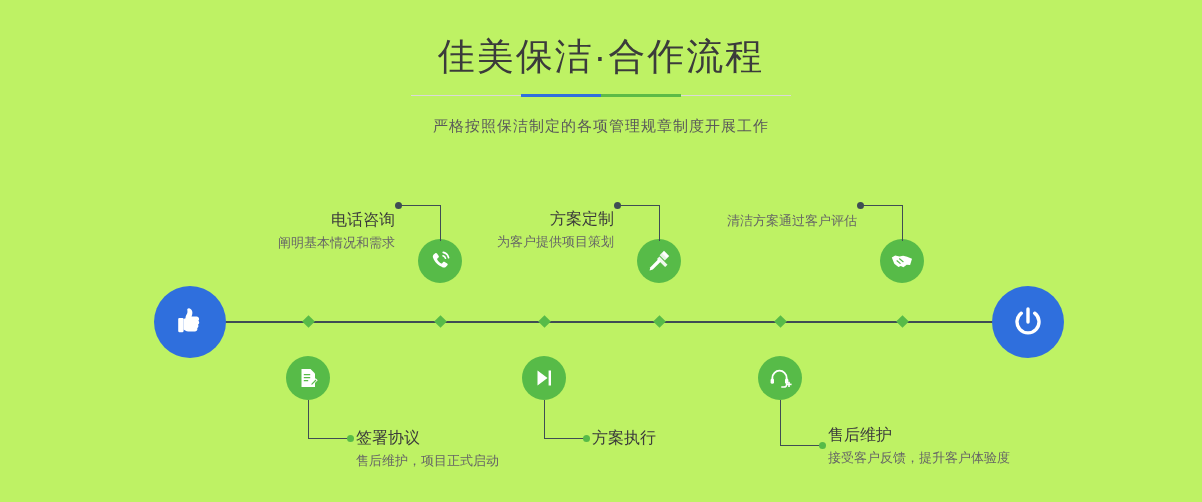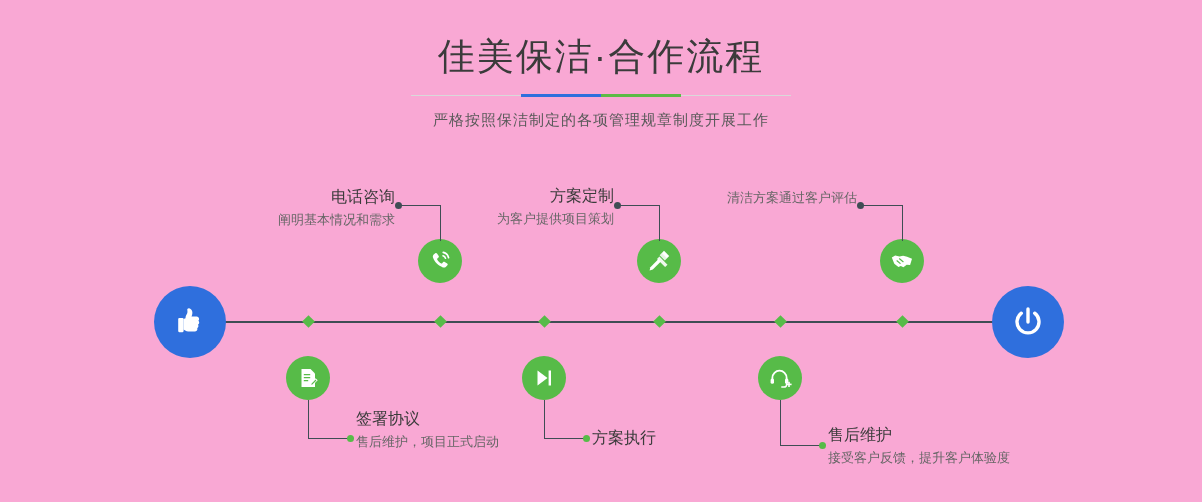--- a/index.html
+++ b/index.html
@@ -9,21 +9,21 @@
   }
   body {
     font-family: "Liberation Sans", "DejaVu Sans", sans-serif;
     color: #333;
   }
   .page {
     position: relative;
     width: 1202px;
     height: 502px;
     overflow: hidden;
-    background: #f9a8d4;
+    background: #bef264;
   }
 
   
   .header {
     position: absolute;
     left: 0;
     top: 34px;
     width: 1202px;
     text-align: center;
   }
@@ -59,21 +59,21 @@
   }
   .rule-green {
     position: absolute;
     left: 190px;
     top: 0;
     width: 80px;
     height: 3px;
     background: #5cbb46;
   }
   .subtitle {
-    margin-top: 14px;
+    margin-top: 20px;
     font-size: 15px;
     color: #5a5a5a;
     letter-spacing: 1px;
   }
 
   
   .timeline {
     position: absolute;
     left: 0;
     top: 0;
@@ -147,21 +147,21 @@
     font-size: 16px;
     color: #3b3b3b;
     line-height: 22px;
   }
   .label .l-desc {
     font-size: 13px;
     color: #666;
     line-height: 20px;
     margin-top: 2px;
   }
-  .label.above { text-align: left; }
+  .label.above { text-align: left; margin-top: 23px; }
   .label.below { text-align: left; }
 </style>
 </head>
 <body>
 
 <div class="page">
 
   <div class="header">
     <div class="title">佳美保洁·合作流程</div>
     <div class="rule-wrap">
@@ -219,21 +219,21 @@
           <path fill="#57bb48" d="M7.8 8h6.4v1.3H7.8zM7.8 11h6.4v1.3H7.8zM7.8 14h4.4v1.3H7.8z"></path>
           <path fill="#ffffff" d="M19.6 12.2l2.1 2.1-5.3 5.3-2.6.5.5-2.6z"></path>
           <path fill="#57bb48" d="M19.6 13.6l.8.8-4.1 4.1-1 .2.2-1z"></path>
         </svg>
       </span>
     </div>
     <div class="diamond" style="left:304px; top:317px;"></div>
     <div class="connector conn-v" style="left:308px; top:400px; height:38px;"></div>
     <div class="connector conn-h" style="left:308px; top:438px; width:42px;"></div>
     <div class="dot dot-green" style="left:347px; top:435px;"></div>
-    <div class="label below" style="left:356px; top:408px;">
+    <div class="label below" style="left:356px; top:427px;">
       <div class="l-title">签署协议</div>
       <div class="l-desc">售后维护，项目正式启动</div>
     </div>
 
     <div class="node" style="left:637px; top:239px;">
       <span>
         <svg width="24" height="24" viewBox="0 0 24 24">
           <path fill="#ffffff" d="M3.4 18.2l8.1-8.1 2.4 2.4-8.1 8.1-3.2.8z"></path>
           <path fill="#ffffff" d="M14.6 4.2l2.4-2.4 5.2 5.2-2.4 2.4z"></path>
           <path fill="#ffffff" d="M12.6 6.2l2.2-2.2 5.2 5.2-2.2 2.2z" opacity="0.85"></path>

